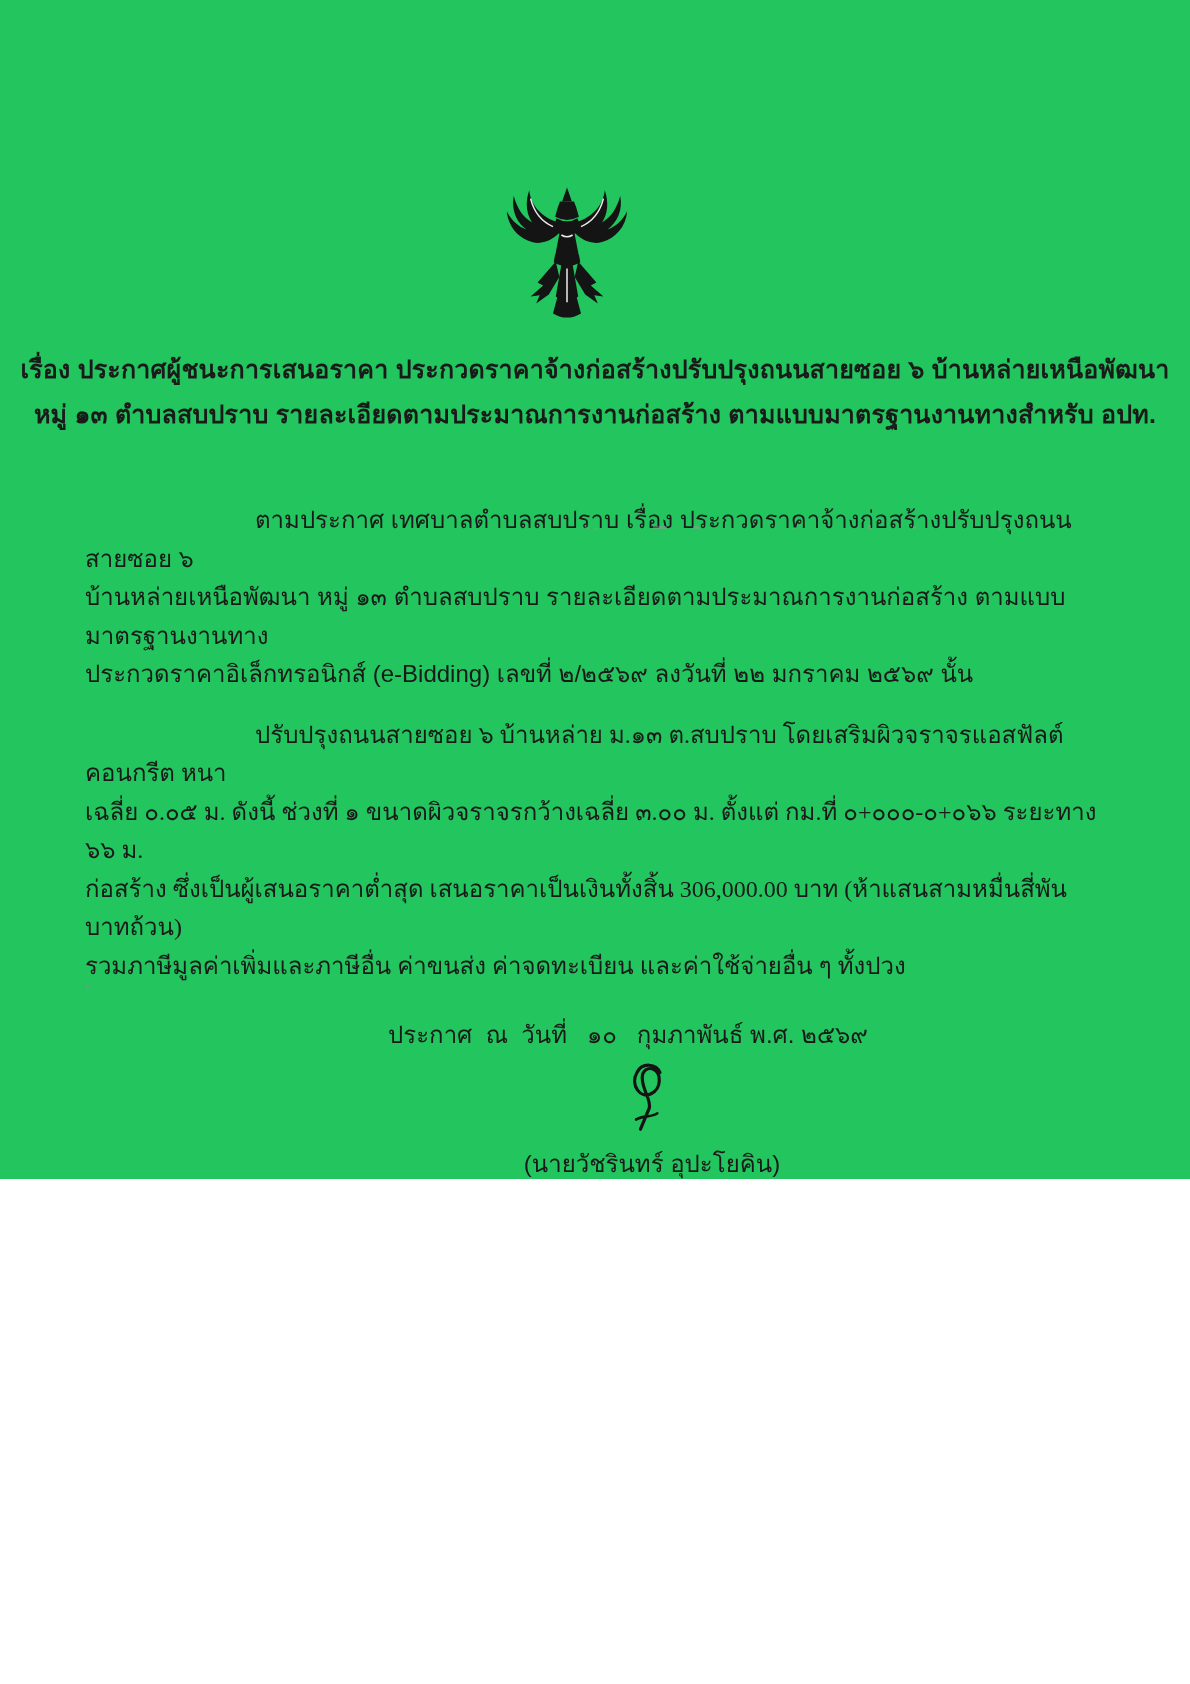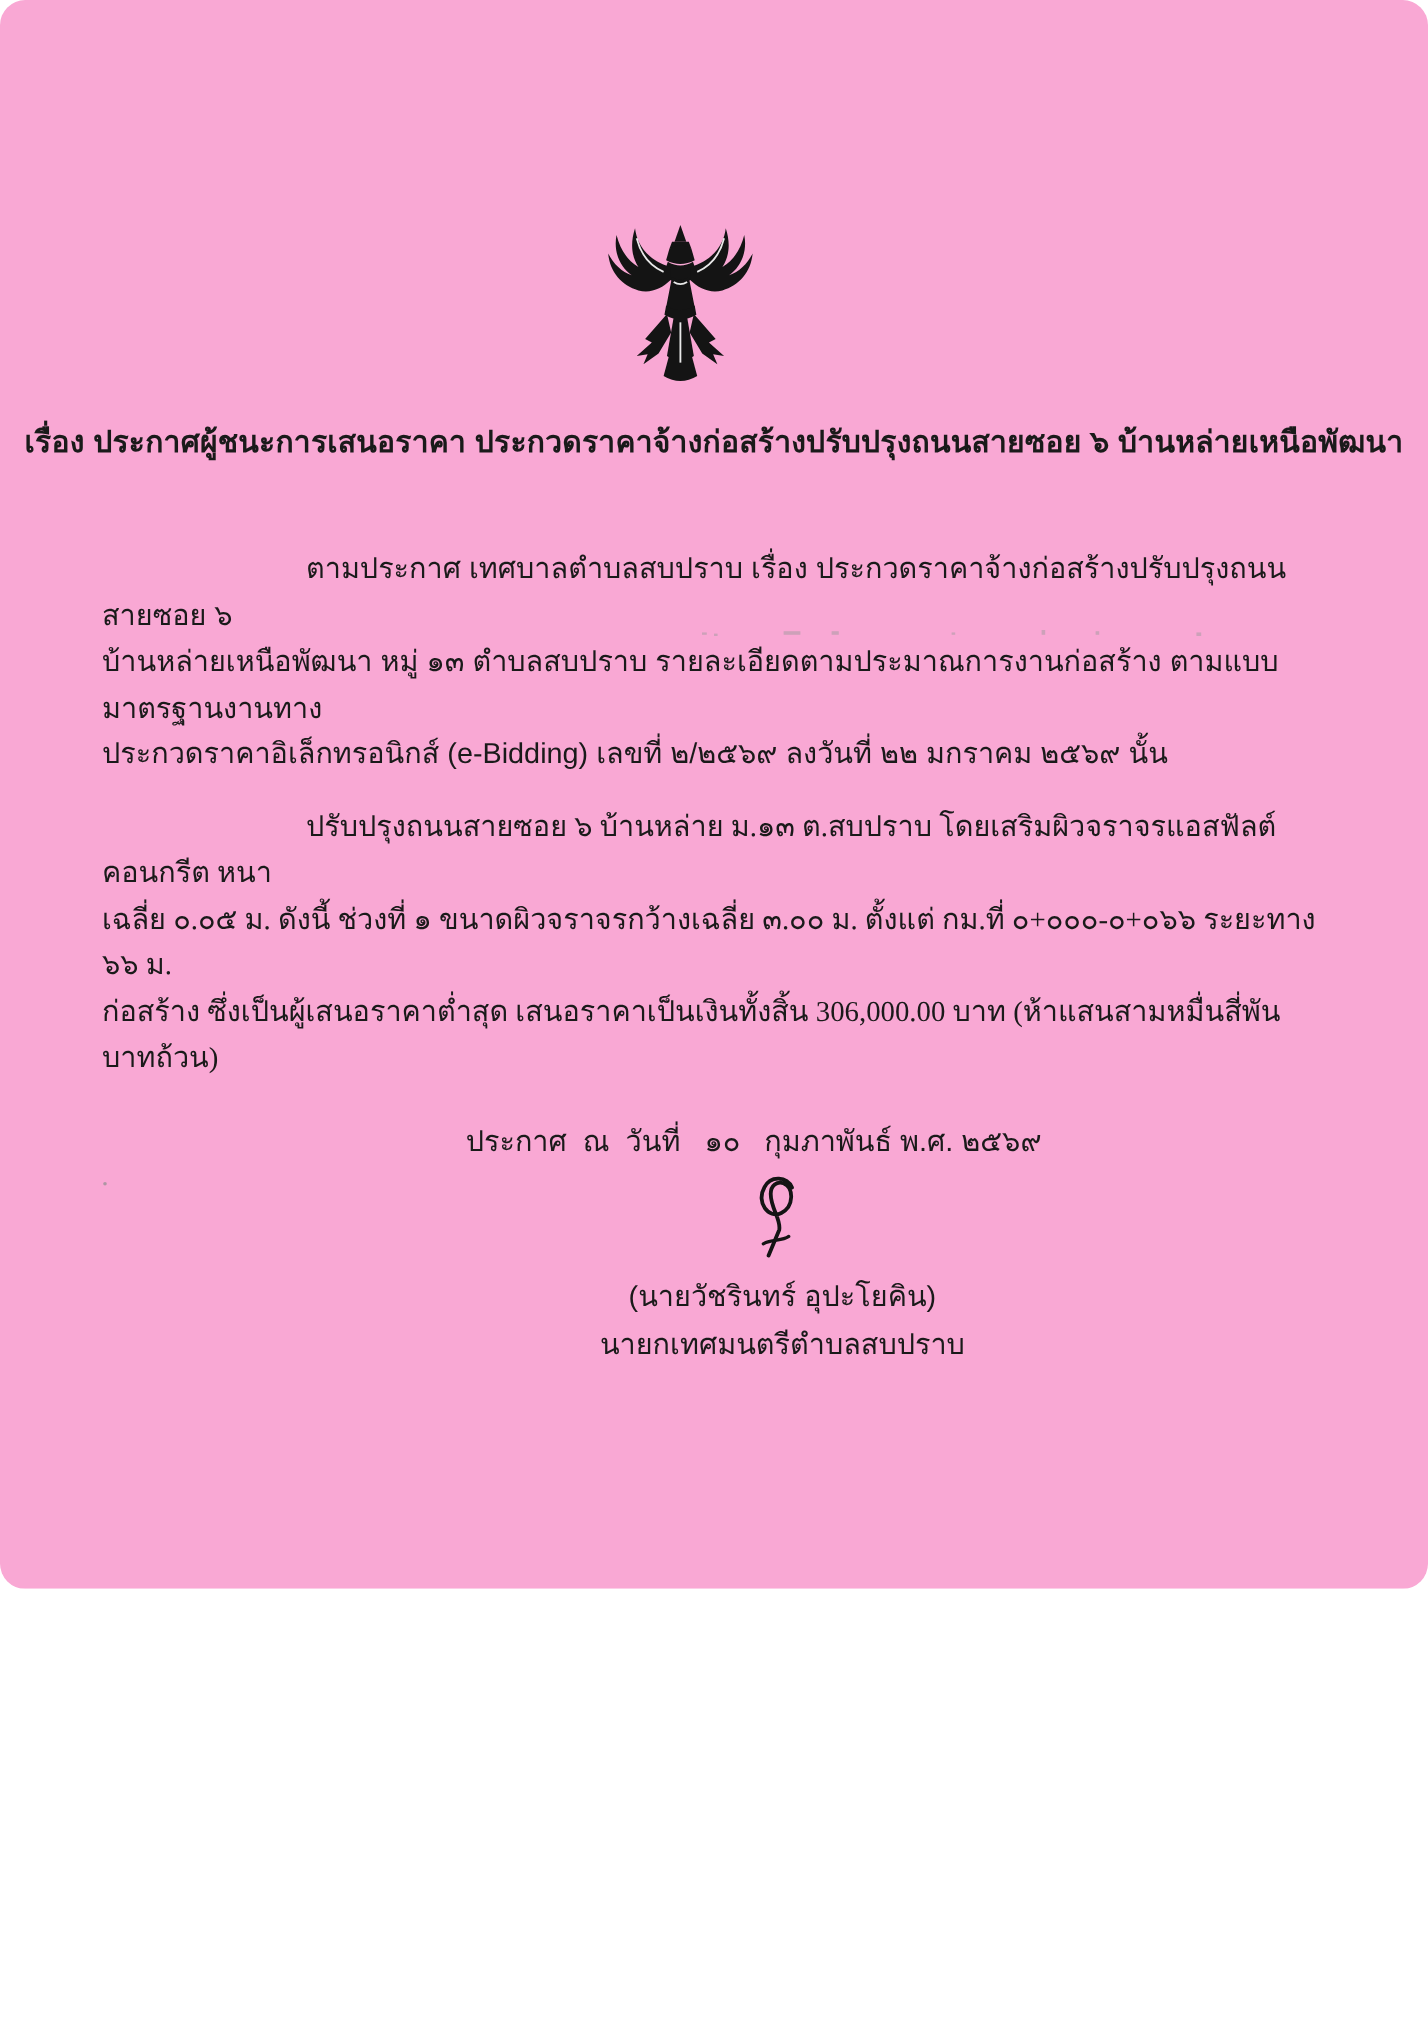--- a/index.html
+++ b/index.html
@@ -1,25 +1,24 @@
 <!DOCTYPE html>
 <html lang="th"><head>
 <meta charset="utf-8">
 <style>
   html, body { margin: 0; padding: 0; background: #ffffff; }
   .page {
     position: relative;
     width: 1190px;
-    height: 1324px;
+    height: 1179px;
     margin: 0 auto;
-    background: #f9a8d4;
+    background: #22c55e;
     color: #1a1a1a;
     font-family: "Liberation Sans", sans-serif;
     overflow: hidden;
-    border-radius: 21px;
   }
   .emblem-wrap {
     width: 140px;
     height: 147px;
     margin: 186px auto 0 auto;
     transform: translateX(-28px);
   }
   .emblem-wrap svg { display: block; }
   .title-block {
     margin-top: 14px;
@@ -118,20 +117,21 @@
         <path d="M100 118 v48"></path>
         <path d="M120 58 C138 50 148 34 152 18"></path>
         <path d="M80 58 C62 50 52 34 48 18"></path>
         <path d="M92 70 q8 5 16 0"></path>
       </g>
     </svg>
   </div>
 
   <div class="title-block">
     <div class="line">เรื่อง ประกาศผู้ชนะการเสนอราคา ประกวดราคาจ้างก่อสร้างปรับปรุงถนนสายซอย ๖ บ้านหล่ายเหนือพัฒนา</div>
+    <div class="line">หมู่ ๑๓ ตำบลสบปราบ รายละเอียดตามประมาณการงานก่อสร้าง ตามแบบมาตรฐานงานทางสำหรับ อปท.</div>
   </div>
 
   <div class="scan-artifact">
     <i style="left:0; top:3px; width:4px; height:2px;"></i>
     <i style="left:10px; top:4px; width:3px; height:2px;"></i>
     <i style="left:68px; top:2px; width:14px; height:3px;"></i>
     <i style="left:108px; top:2px; width:6px; height:3px;"></i>
     <i style="left:208px; top:3px; width:3px; height:2px;"></i>
     <i style="left:283px; top:1px; width:3px; height:4px;"></i>
     <i style="left:328px; top:2px; width:3px; height:3px;"></i>
@@ -142,20 +142,21 @@
   <div class="body-para para-1">
     <div class="line first">ตามประกาศ เทศบาลตำบลสบปราบ เรื่อง ประกวดราคาจ้างก่อสร้างปรับปรุงถนนสายซอย ๖</div>
     <div class="line">บ้านหล่ายเหนือพัฒนา หมู่ ๑๓ ตำบลสบปราบ รายละเอียดตามประมาณการงานก่อสร้าง ตามแบบมาตรฐานงานทาง</div>
     <div class="line">ประกวดราคาอิเล็กทรอนิกส์ (e-Bidding) เลขที่ ๒/๒๕๖๙ ลงวันที่ ๒๒ มกราคม ๒๕๖๙ นั้น</div>
   </div>
 
   <div class="body-para para-2">
     <div class="line first">ปรับปรุงถนนสายซอย ๖ บ้านหล่าย ม.๑๓ ต.สบปราบ โดยเสริมผิวจราจรแอสฟัลต์คอนกรีต หนา</div>
     <div class="line">เฉลี่ย ๐.๐๕ ม. ดังนี้ ช่วงที่ ๑ ขนาดผิวจราจรกว้างเฉลี่ย ๓.๐๐ ม. ตั้งแต่ กม.ที่ ๐+๐๐๐-๐+๐๖๖ ระยะทาง ๖๖ ม.</div>
     <div class="line">ก่อสร้าง ซึ่งเป็นผู้เสนอราคาต่ำสุด เสนอราคาเป็นเงินทั้งสิ้น 306,000.00 บาท (ห้าแสนสามหมื่นสี่พันบาทถ้วน)</div>
+    <div class="line">รวมภาษีมูลค่าเพิ่มและภาษีอื่น ค่าขนส่ง ค่าจดทะเบียน และค่าใช้จ่ายอื่น ๆ ทั้งปวง</div>
   </div>
 
   <div class="date-line">ประกาศ  ณ  วันที่   ๑๐   กุมภาพันธ์ พ.ศ. ๒๕๖๙</div>
 
   <div class="sign-block">
     <div class="signature-wrap">
       <svg viewBox="0 0 70 90" width="62" height="80" aria-hidden="true">
         <path d="M44 14 C40 4 24 2 18 14 C10 28 22 44 34 38 C46 32 46 14 36 10 C30 8 24 12 24 20 C24 34 34 44 32 54 L22 78" stroke="#141414" stroke-width="3.6" fill="none" stroke-linecap="round"></path>
         <path d="M17 67 C26 62 34 65 41 60" stroke="#141414" stroke-width="3" fill="none" stroke-linecap="round"></path>
       </svg>

